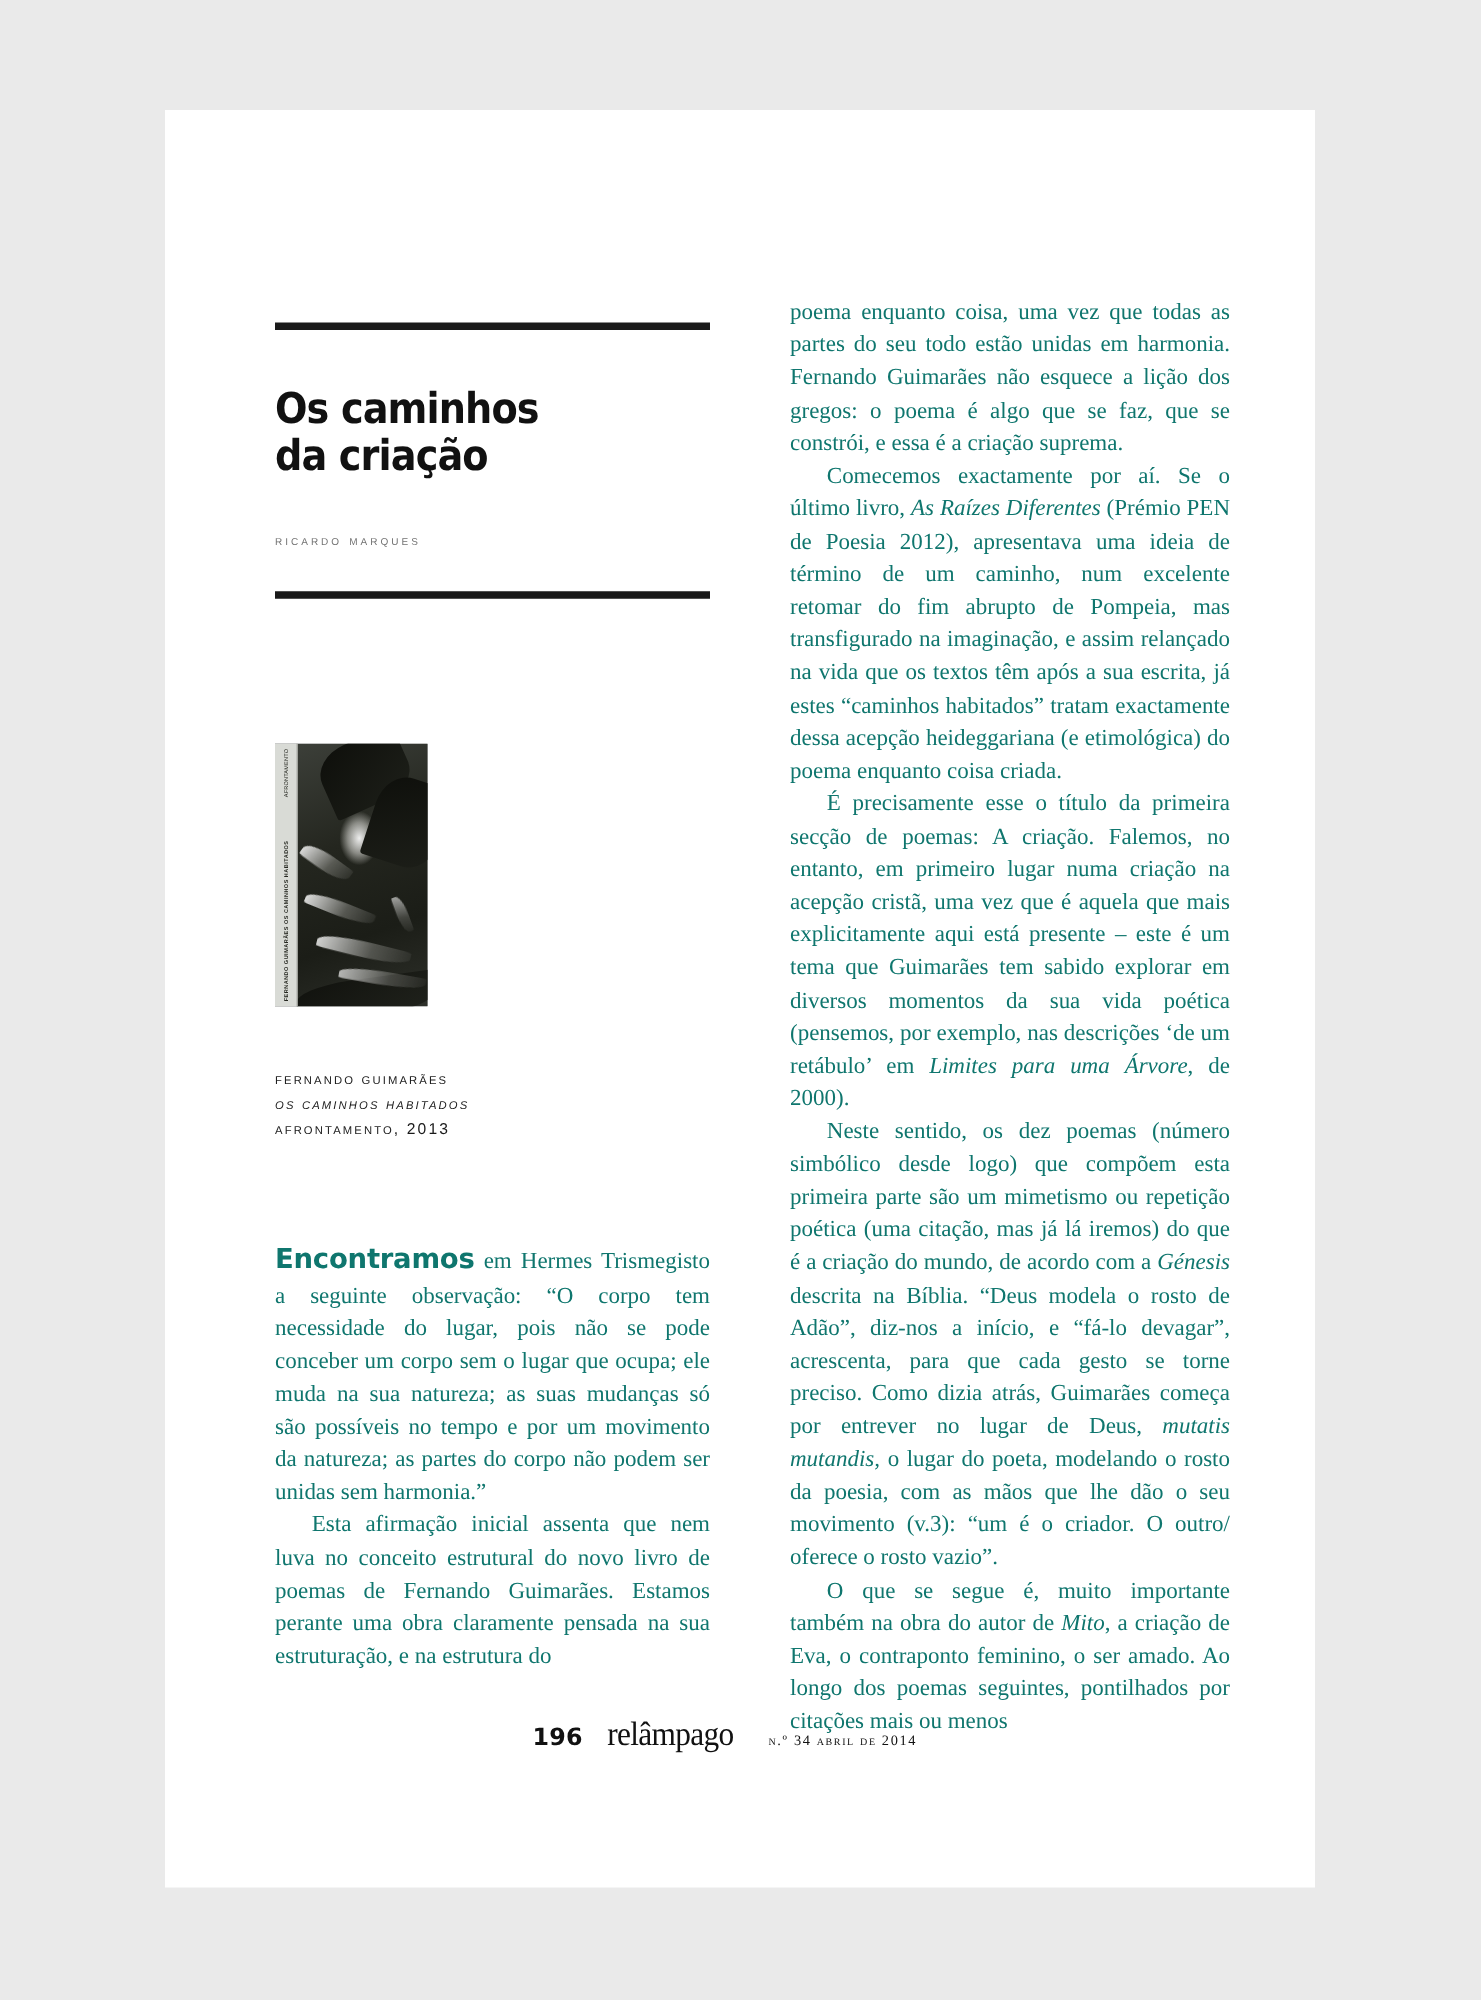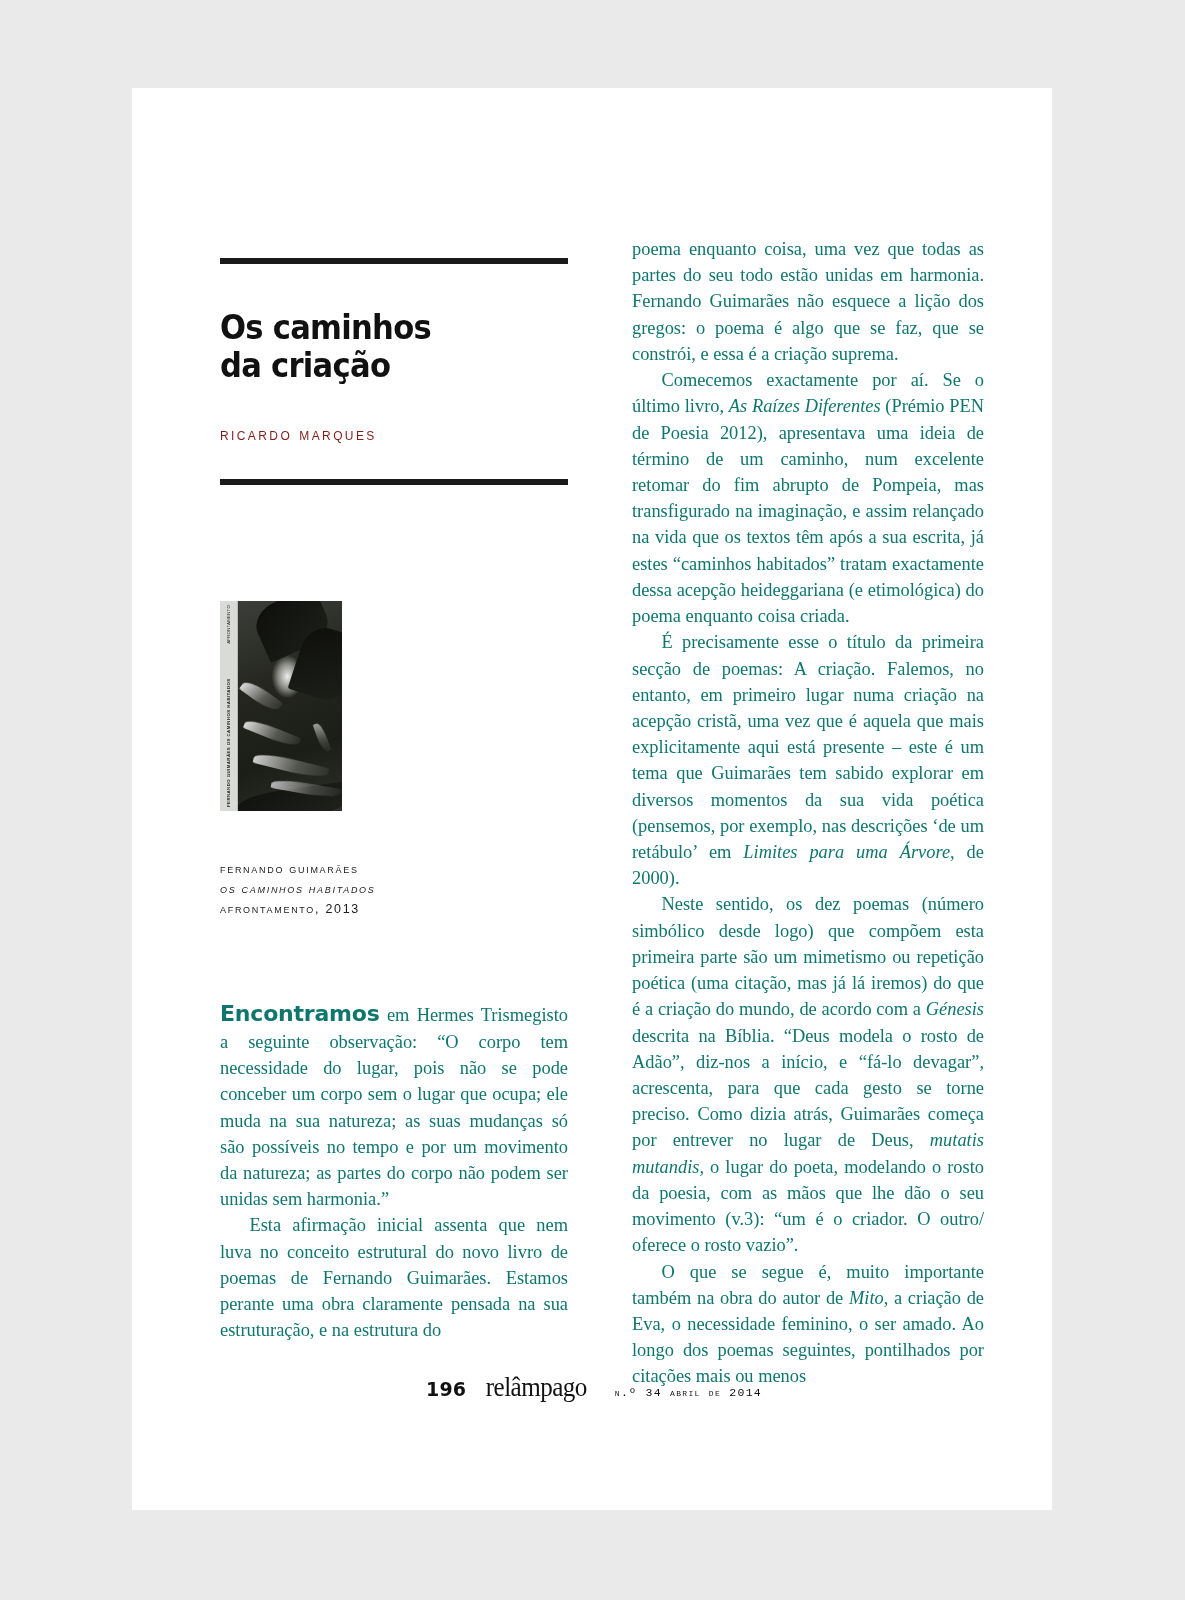--- a/index.html
+++ b/index.html
@@ -66,26 +66,26 @@
     letter-spacing: -0.8px;
     color: #111;
     margin: 0 0 40px 0;
     transform: scaleX(0.90);
     transform-origin: left top;
   }
   .article-title .tl { display: block; }
 
   .byline {
     font-family: "Liberation Sans", sans-serif;
-    font-size: 17px;
+    font-size: 12px;
     font-weight: normal;
     letter-spacing: 2.4px;
     font-variant: small-caps;
     text-transform: lowercase;
-    color: #7f1d1d;
+    color: #737373;
     margin: 0;
   }
   .byline::first-letter { }
 
   
   .cover-wrap {
     margin-top: 116px;
     width: 122px;
     height: 210px;
     position: relative;
@@ -211,21 +211,21 @@
   }
   .masthead {
     font-family: "Liberation Serif", serif;
     font-size: 27px;
     letter-spacing: -0.6px;
     color: #111;
     transform: scaleX(0.93);
     transform-origin: left baseline;
   }
   .issue {
-    font-family: Liberation Mono, monospace;
+    font-family: Liberation Serif, serif;
     font-size: 11.5px;
     letter-spacing: 1.3px;
     font-variant: small-caps;
     text-transform: lowercase;
     color: #111;
     margin-left: 8px;
     text-align: center;
   }
 </style>
 </head>
@@ -286,21 +286,21 @@
       <div class="body-col">
 
         <p>poema enquanto coisa, uma vez que todas as partes do seu todo estão unidas em harmonia. Fernando Guimarães não esquece a lição dos gregos: o poema é algo que se faz, que se constrói, e essa é a criação suprema.</p>
 
         <p><span>Comecemos exactamente por aí. Se o último livro, </span><em>As Raízes Diferentes</em><span> (Prémio PEN de Poesia 2012), apresentava uma ideia de término de um caminho, num excelente retomar do fim abrupto de Pompeia, mas transfigurado na imaginação, e assim relançado na vida que os textos têm após a sua escrita, já estes “caminhos habitados” tratam exactamente dessa acepção heideggariana (e etimológica) do poema enquanto coisa criada.</span></p>
 
         <p><span>É precisamente esse o título da primeira secção de poemas: A criação. Falemos, no entanto, em primeiro lugar numa criação na acepção cristã, uma vez que é aquela que mais explicitamente aqui está presente – este é um tema que Guimarães tem sabido explorar em diversos momentos da sua vida poética (pensemos, por exemplo, nas descrições ‘de um retábulo’ em </span><em>Limites para uma Árvore</em><span>, de 2000).</span></p>
 
         <p><span>Neste sentido, os dez poemas (número simbólico desde logo) que compõem esta primeira parte são um mimetismo ou repetição poética (uma citação, mas já lá iremos) do que é a criação do mundo, de acordo com a </span><em>Génesis</em><span> descrita na Bíblia. “Deus modela o rosto de Adão”, diz-nos a início, e “fá-lo devagar”, acrescenta, para que cada gesto se torne preciso. Como dizia atrás, Guimarães começa por entrever no lugar de Deus, </span><em>mutatis mutandis,</em><span> o lugar do poeta, modelando o rosto da poesia, com as mãos que lhe dão o seu movimento (v.3): “um é o criador. O outro/ oferece o rosto vazio”.</span></p>
 
-        <p><span>O que se segue é, muito importante também na obra do autor de </span><em>Mito</em><span>, a criação de Eva, o necessidade feminino, o ser amado. Ao longo dos poemas seguintes, pontilhados por citações mais ou menos</span></p>
+        <p><span>O que se segue é, muito importante também na obra do autor de </span><em>Mito</em><span>, a criação de Eva, o contraponto feminino, o ser amado. Ao longo dos poemas seguintes, pontilhados por citações mais ou menos</span></p>
 
       </div>
     </div>
 
   </div>
 
   <div class="footer">
     <span class="folio">196</span>
     <span class="masthead">relâmpago</span>
     <span class="issue">N.º 34 Abril de 2014</span>

